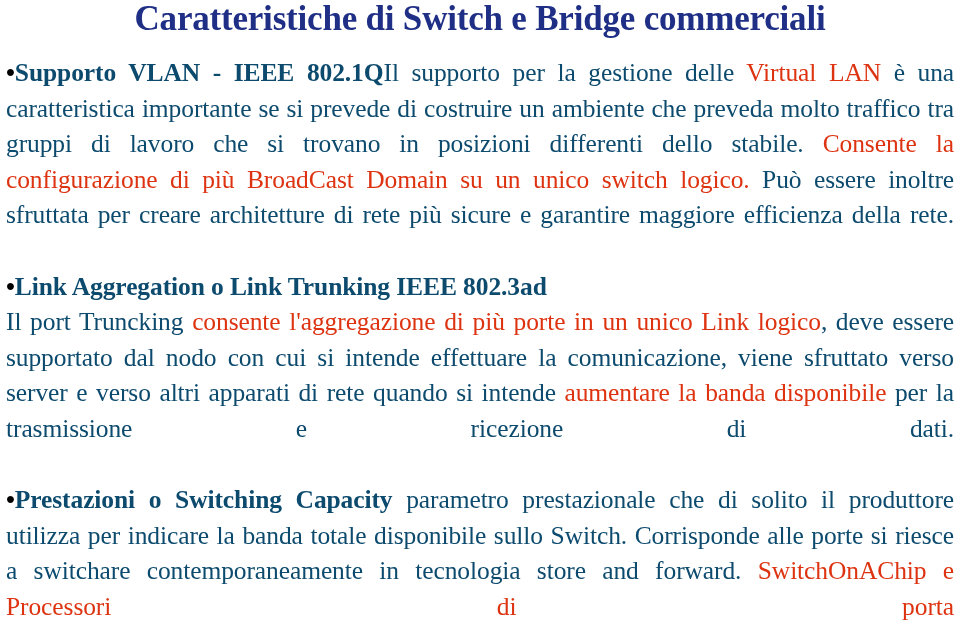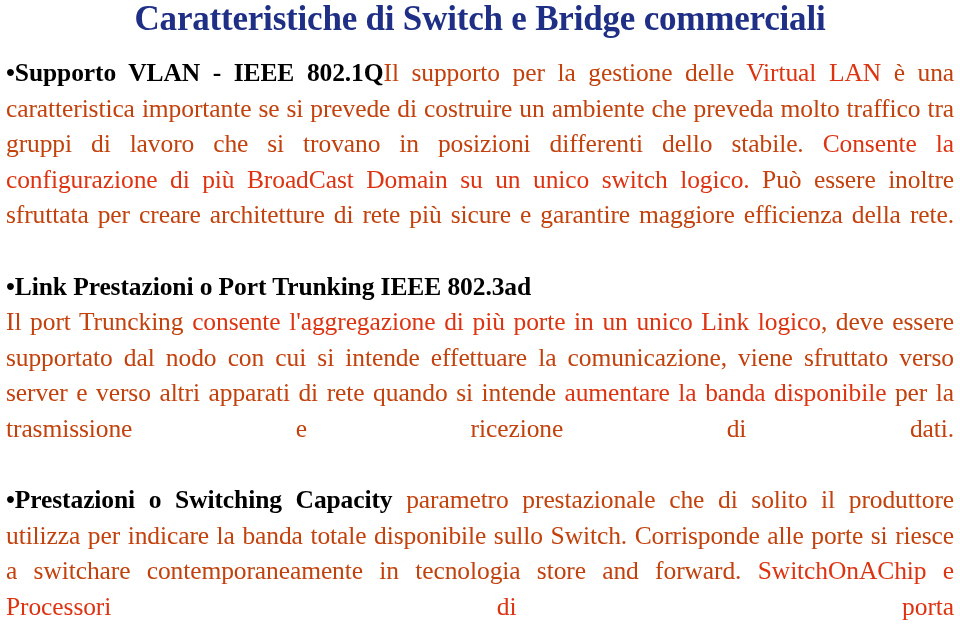--- a/index.html
+++ b/index.html
@@ -58,31 +58,31 @@
   .para-2 { margin-top: 0px; }
   .para-3 { margin-top: 0px; }
 
   
   .bullet {
     color: #000000;
     font-weight: bold;
     font-size: 25.5px;
   }
   .head {
-    color: #000000;
+    color: #0c4a6e;
     font-weight: bold;
   }
   .red {
     color: #DD3311;
   }
   .red-i {
     color: #DD3311;
   }
   .blk {
-    color: #c2410c;
+    color: #0c4a6e;
   }
 
   
   .para::after {
     content: "";
     display: inline-block;
     width: 100%;
   }
   .nojust::after { content: none; }
 </style>
@@ -90,20 +90,20 @@
 <body>
 
 <div class="slide">
 
   <div class="slide-title">Caratteristiche di Switch e Bridge commerciali</div>
 
   <div class="body-block">
 
     <p class="para para-1"><span class="bullet">•</span><span class="head">Supporto VLAN - IEEE 802.1Q</span><span class="blk">Il supporto per la gestione delle </span><span class="red-i">Virtual LAN</span><span class="blk"> è una caratteristica importante se si prevede di costruire un ambiente che preveda molto traffico tra gruppi di lavoro che si trovano in posizioni differenti dello stabile. </span><span class="red">Consente la configurazione di più BroadCast Domain su un unico switch logico.</span><span class="blk"> Può essere inoltre sfruttata per creare architetture di rete più sicure e garantire maggiore efficienza della rete.</span></p>
 
-    <p class="para para-2 nojust"><span class="bullet">•</span><span class="head">Link Prestazioni o Port Trunking IEEE 802.3ad</span></p>
+    <p class="para para-2 nojust"><span class="bullet">•</span><span class="head">Link Aggregation o Link Trunking IEEE 802.3ad</span></p>
 
     <p class="para"><span class="blk">Il port Truncking </span><span class="red">consente l'aggregazione di più porte in un unico Link logico</span><span class="blk">, deve essere supportato dal nodo con cui si intende effettuare la comunicazione, viene sfruttato verso server e verso altri apparati di rete quando si intende </span><span class="red">aumentare la banda disponibile</span><span class="blk"> per la trasmissione e ricezione di dati.</span></p>
 
     <p class="para para-3"><span class="bullet">•</span><span class="head">Prestazioni o Switching Capacity</span><span class="blk"> </span><span class="blk">parametro prestazionale che di solito il produttore utilizza per indicare la banda totale disponibile sullo Switch. Corrisponde alle porte si riesce a switchare contemporaneamente in tecnologia store and forward. </span><span class="red">SwitchOnAChip e Processori di porta</span></p>
 
   </div>
 </div>
 
 </body></html>

